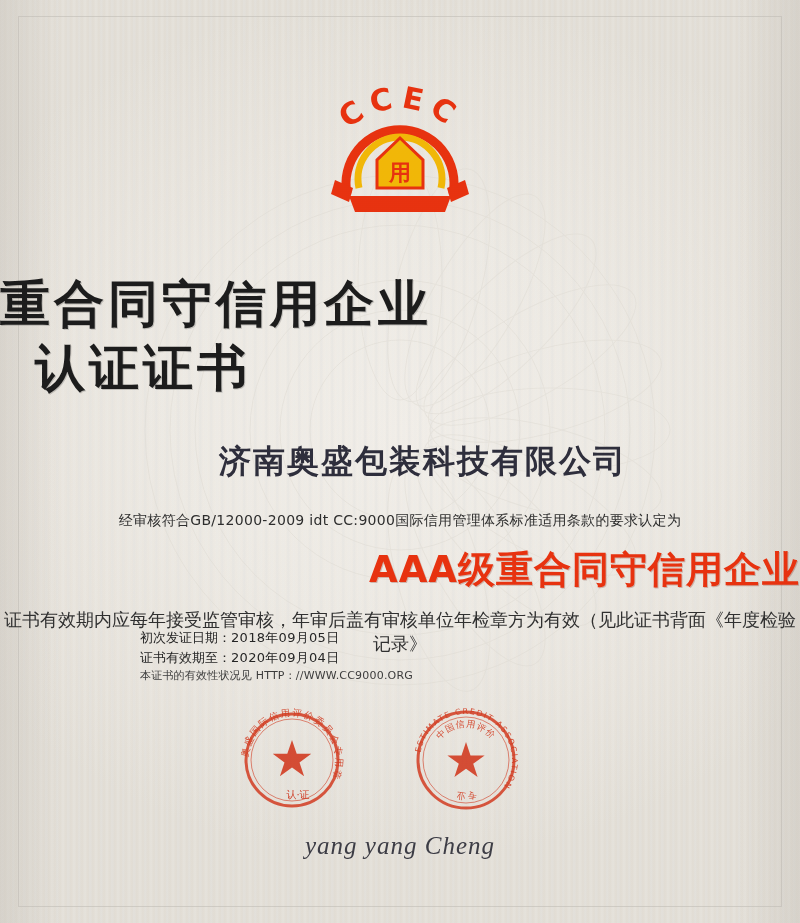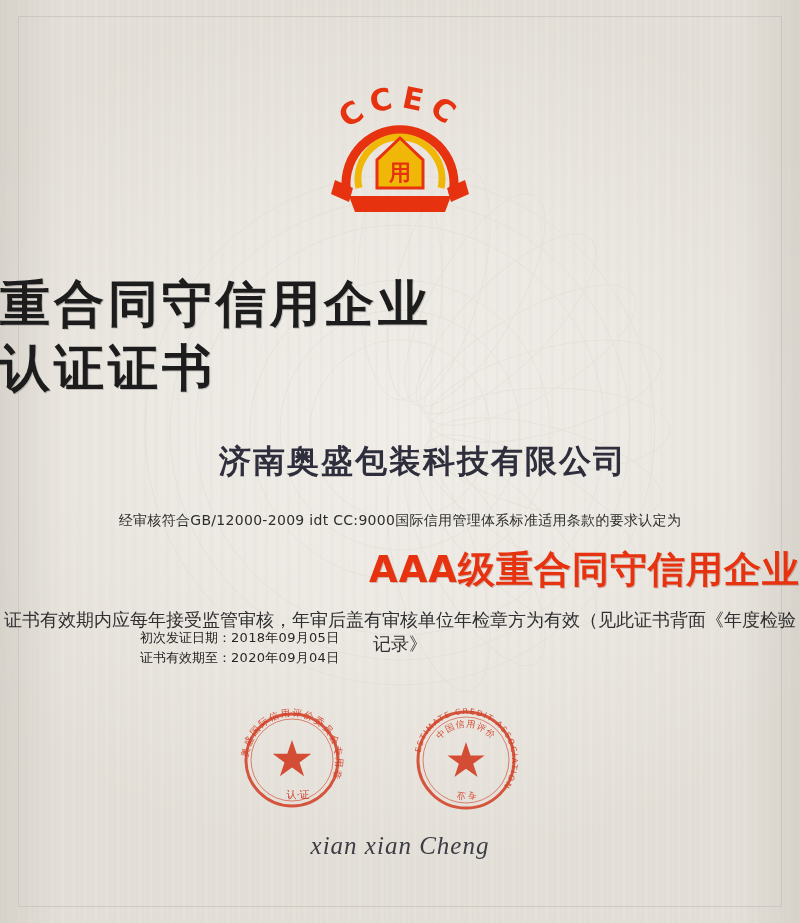--- a/index.html
+++ b/index.html
@@ -90,20 +90,21 @@
   }
   .title-sub {
     font-family: "DejaVu Sans", sans-serif;
     font-size: 50px;
     font-weight: bold;
     letter-spacing: 4px;
     color: #1a1a1a;
     line-height: 1.2;
     margin-top: 4px;
     text-shadow: 1px 1px 0 rgba(0,0,0,0.18);
+    padding-left: 35px;
   }
   .code-line {
     position: absolute;
     left: 0; right: 0;
     top: 392px;
     text-align: center;
     font-family: "DejaVu Sans", sans-serif;
     font-size: 13px;
     color: #4b4b4b;
     letter-spacing: 0.5px;
@@ -304,20 +305,21 @@
 
   <div class="dates">
     <div class="row">
       <span>初次发证日期：</span><span class="val">2018年09月05日</span>
     </div>
     <div class="row">
       <span>证书有效期至：</span><span class="val">2020年09月04日</span>
     </div>
   </div>
 
+  <div class="verify">本证书的有效性状况见  HTTP：//WWW.CC9000.ORG</div>
 
   <svg class="seal-left" viewBox="0 0 120 120">
     <defs>
       <path id="lring" d="M 60 60 m -44 0 a 44 44 0 1 1 88 0 a 44 44 0 1 1 -88 0" fill="none"></path>
     </defs>
     <circle cx="60" cy="60" r="46" fill="none" stroke="#d23a1f" stroke-width="3" opacity="0.85"></circle>
     <circle cx="60" cy="60" r="41" fill="none" stroke="#d23a1f" stroke-width="1" opacity="0.6"></circle>
     <text font-family="DejaVu Sans, sans-serif" font-size="9.5" fill="#d23a1f" opacity="0.9" letter-spacing="1.6">
       <textPath href="#lring" startOffset="25%" text-anchor="middle">济南奥盛国际信用评价委员会专用章</textPath>
     </text>
@@ -337,16 +339,16 @@
     </text>
     <text font-family="DejaVu Sans, sans-serif" font-size="9" fill="#d23a1f" opacity="0.9" letter-spacing="1">
       <textPath href="#rring2" startOffset="25%" text-anchor="middle">中国信用评价</textPath>
     </text>
     <text font-family="DejaVu Sans, sans-serif" font-size="9" fill="#d23a1f" opacity="0.9" letter-spacing="1">
       <textPath href="#rring2" startOffset="75%" text-anchor="middle">专业</textPath>
     </text>
     <polygon points="62,44 66.5,57.4 80.6,57.4 69.2,65.7 73.6,79.1 62,70.8 50.4,79.1 54.8,65.7 43.4,57.4 57.5,57.4" fill="#d23a1f" opacity="0.9"></polygon>
   </svg>
 
-  <div class="signature">xian xian Cheng</div>
+  <div class="signature">yang yang Cheng</div>
 
   <div class="noise"></div>
 </div>
 
 </body></html>

